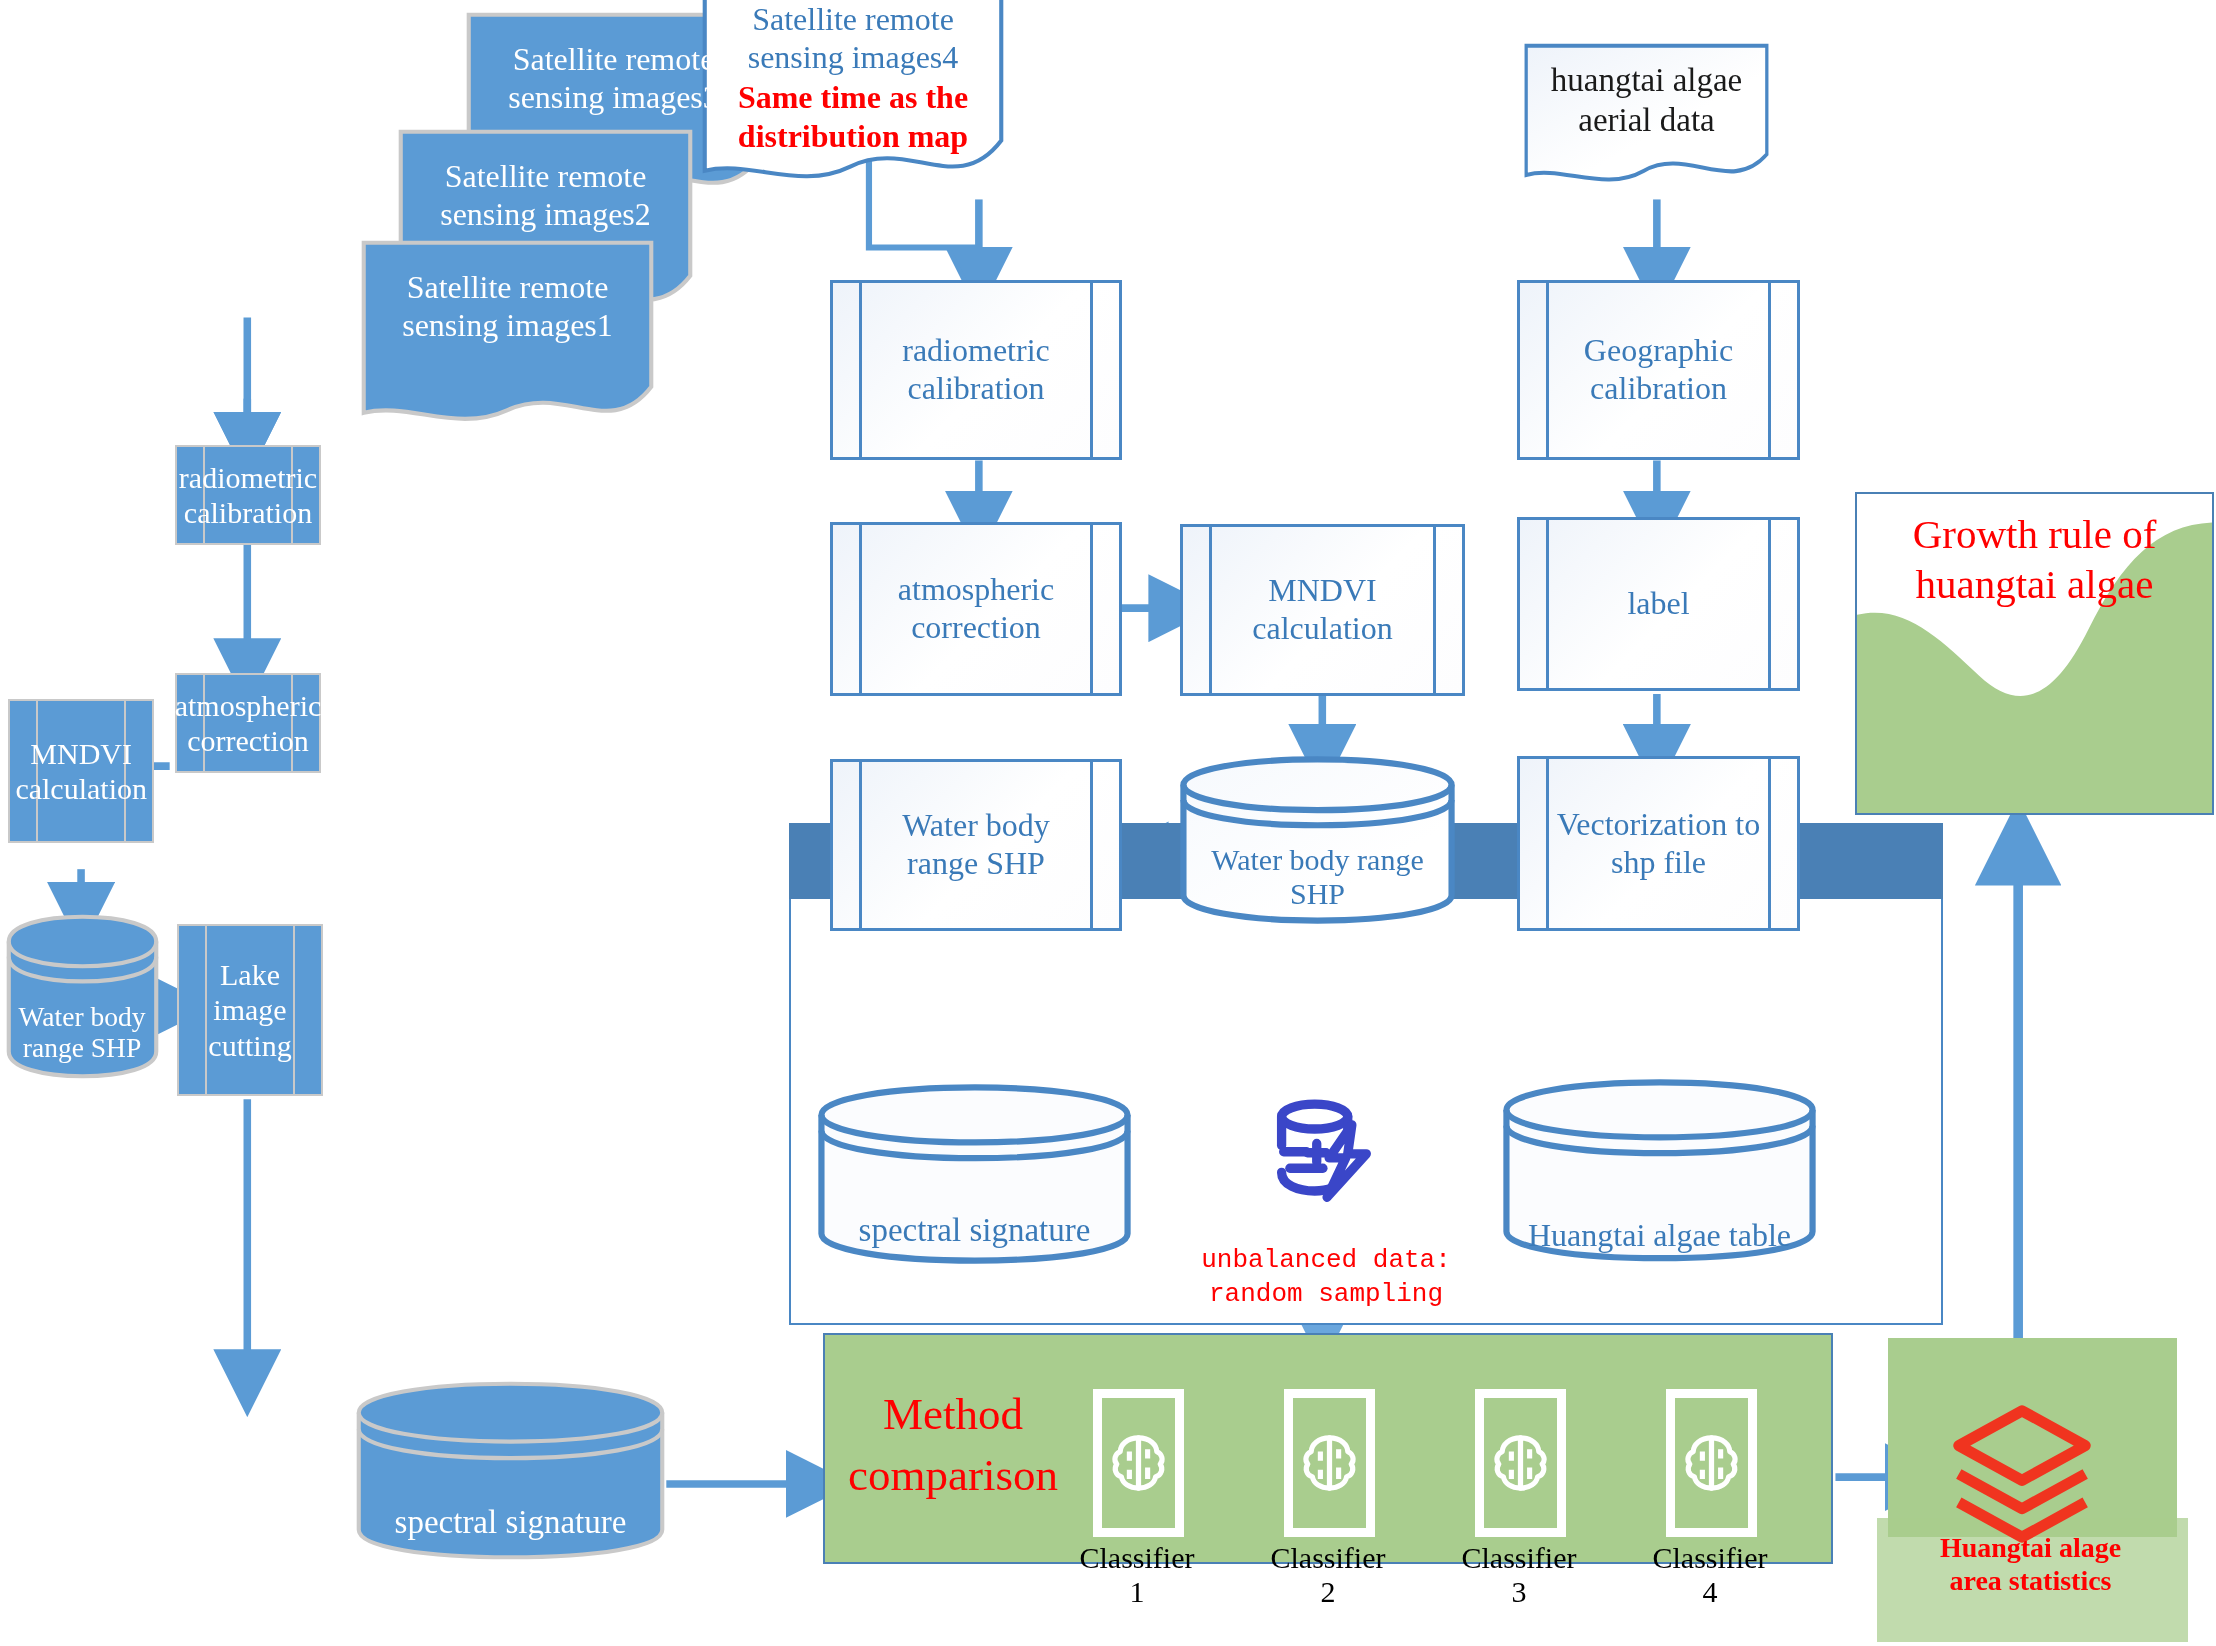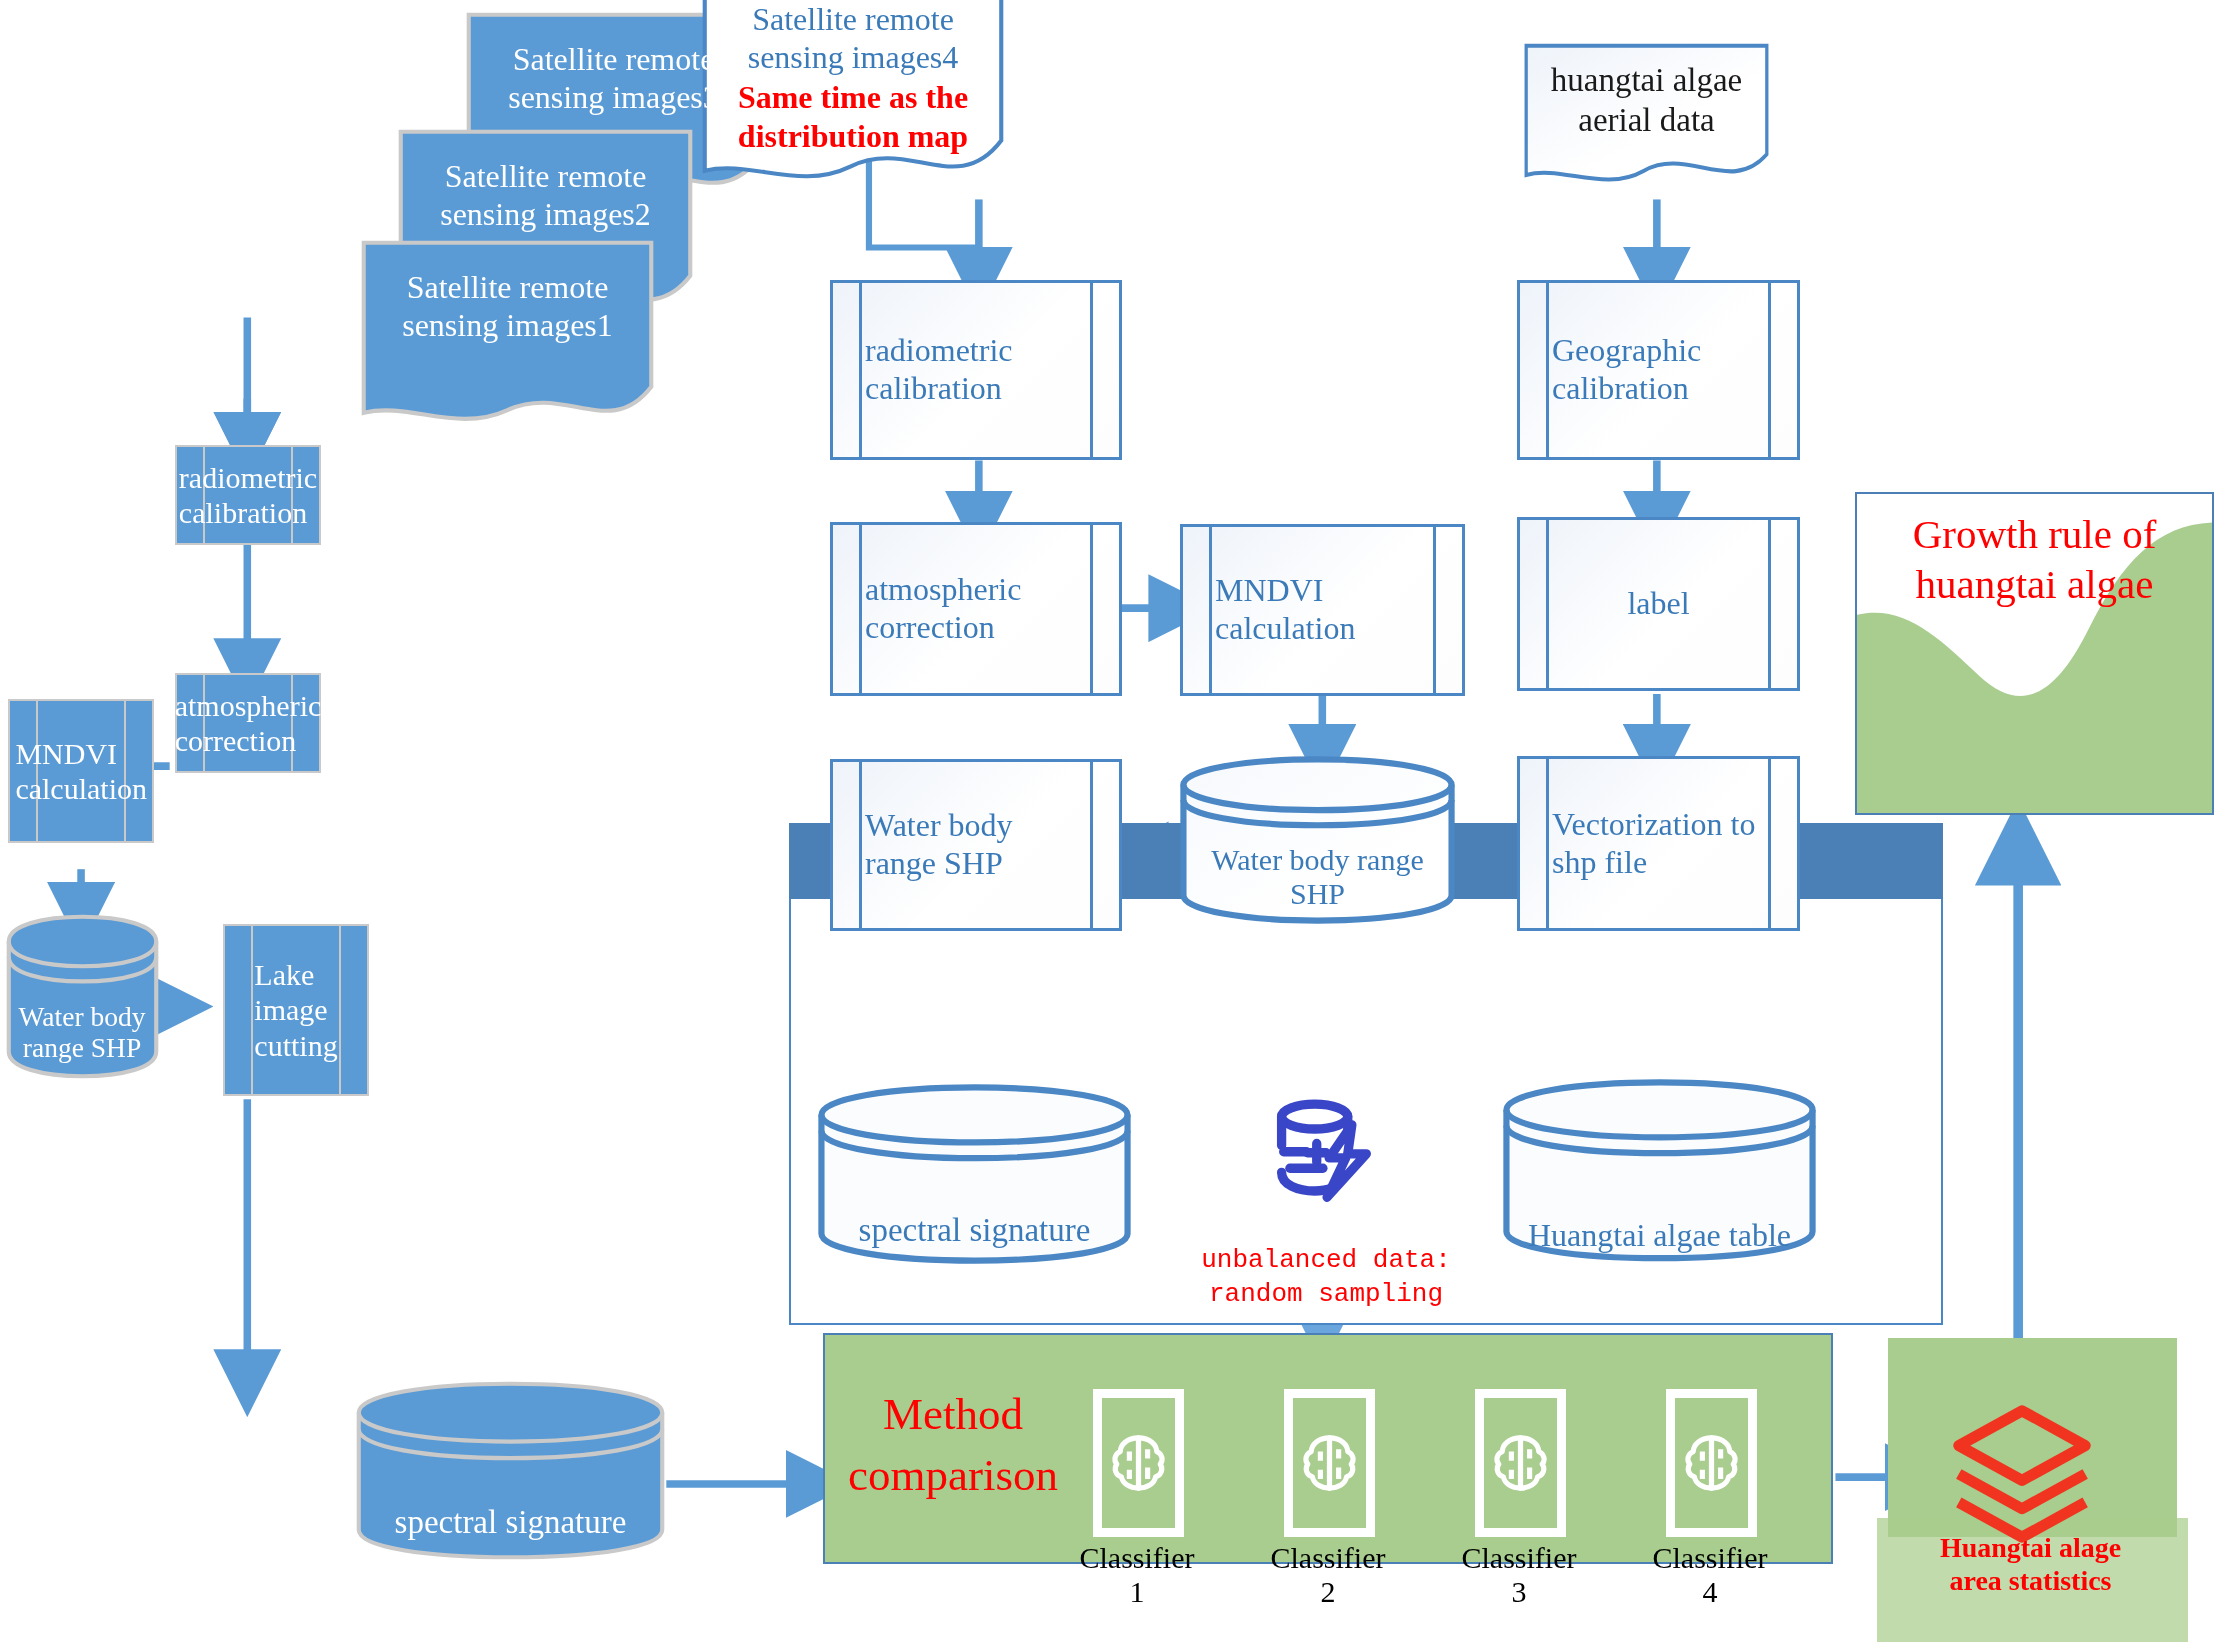--- a/index.html
+++ b/index.html
@@ -1,21 +1,21 @@
 <!DOCTYPE html>
 <html style="font-size:11px"><head>
 <meta charset="utf-8">
 <style>
   html,body{margin:0;padding:0;background:#fff;}
   body{font-family:"Liberation Serif", serif;}
   #stage{position:relative;width:2216px;height:1647px;background:#fff;overflow:hidden;}
 
   
   .node{position:absolute;box-sizing:border-box;display:flex;align-items:center;
-        justify-content:center;line-height:1.18;}
+        justify-content:center;text-align:center;line-height:1.18;}
 
   
   .pp-solid{background:#5b9bd5;border:2.1px solid #c9c9c9;color:#fff;}
   .pp-solid::before,.pp-solid::after{content:"";position:absolute;top:0;bottom:0;width:2.1px;background:#c9c9c9;}
   .pp-solid::before{left:26px;}
   .pp-solid::after{right:26px;}
 
   
   .pp-light{background:linear-gradient(135deg,#eef3fa 0%,#ffffff 55%,#fdfdfe 100%);
             border:3.4px solid #4a87c4;color:#3a7ab8;}
@@ -172,21 +172,21 @@
 
   <div class="cyl" style="left:5.5px;top:914px;width:153px;height:165px;">
     <svg viewBox="0 0 222 240" preserveAspectRatio="none">
       <path d="M4,40 C4,16 54,4 111,4 C168,4 218,16 218,40 V200 C218,224 168,236 111,236 C54,236 4,224 4,200 Z" fill="#5b9bd5" stroke="#c9c9c9" stroke-width="6"></path>
       <path d="M4,40 C4,64 54,76 111,76 C168,76 218,64 218,40" fill="none" stroke="#c9c9c9" stroke-width="6"></path>
       <path d="M4,62 C4,86 54,98 111,98 C168,98 218,86 218,62" fill="none" stroke="#c9c9c9" stroke-width="6"></path>
     </svg>
     <div class="ctxt" style="font-size:27.5px;color:#fff;bottom:15px;">Water body range SHP</div>
   </div>
 
-  <div class="node pp-solid" style="left:177px;top:924px;width:146px;height:172px;font-size:30px;margin-left:46px;">
+  <div class="node pp-solid" style="left:177px;top:924px;width:146px;height:172px;font-size:30px;">
     <span class="lbl">Lake image cutting</span>
   </div>
 
   <div class="cyl" style="left:356px;top:1381px;width:309px;height:179px;">
     <svg viewBox="0 0 450 260" preserveAspectRatio="none">
       <path d="M4,46 C4,20 104,4 225,4 C346,4 446,20 446,46 V216 C446,242 346,256 225,256 C104,256 4,242 4,216 Z" fill="#5b9bd5" stroke="#c9c9c9" stroke-width="6"></path>
       <path d="M4,46 C4,72 104,88 225,88 C346,88 446,72 446,46" fill="none" stroke="#c9c9c9" stroke-width="6"></path>
       <path d="M4,70 C4,96 104,112 225,112 C346,112 446,96 446,70" fill="none" stroke="#c9c9c9" stroke-width="6"></path>
     </svg>
     <div class="ctxt" style="font-size:33px;color:#fff;bottom:18px;">spectral signature</div>

